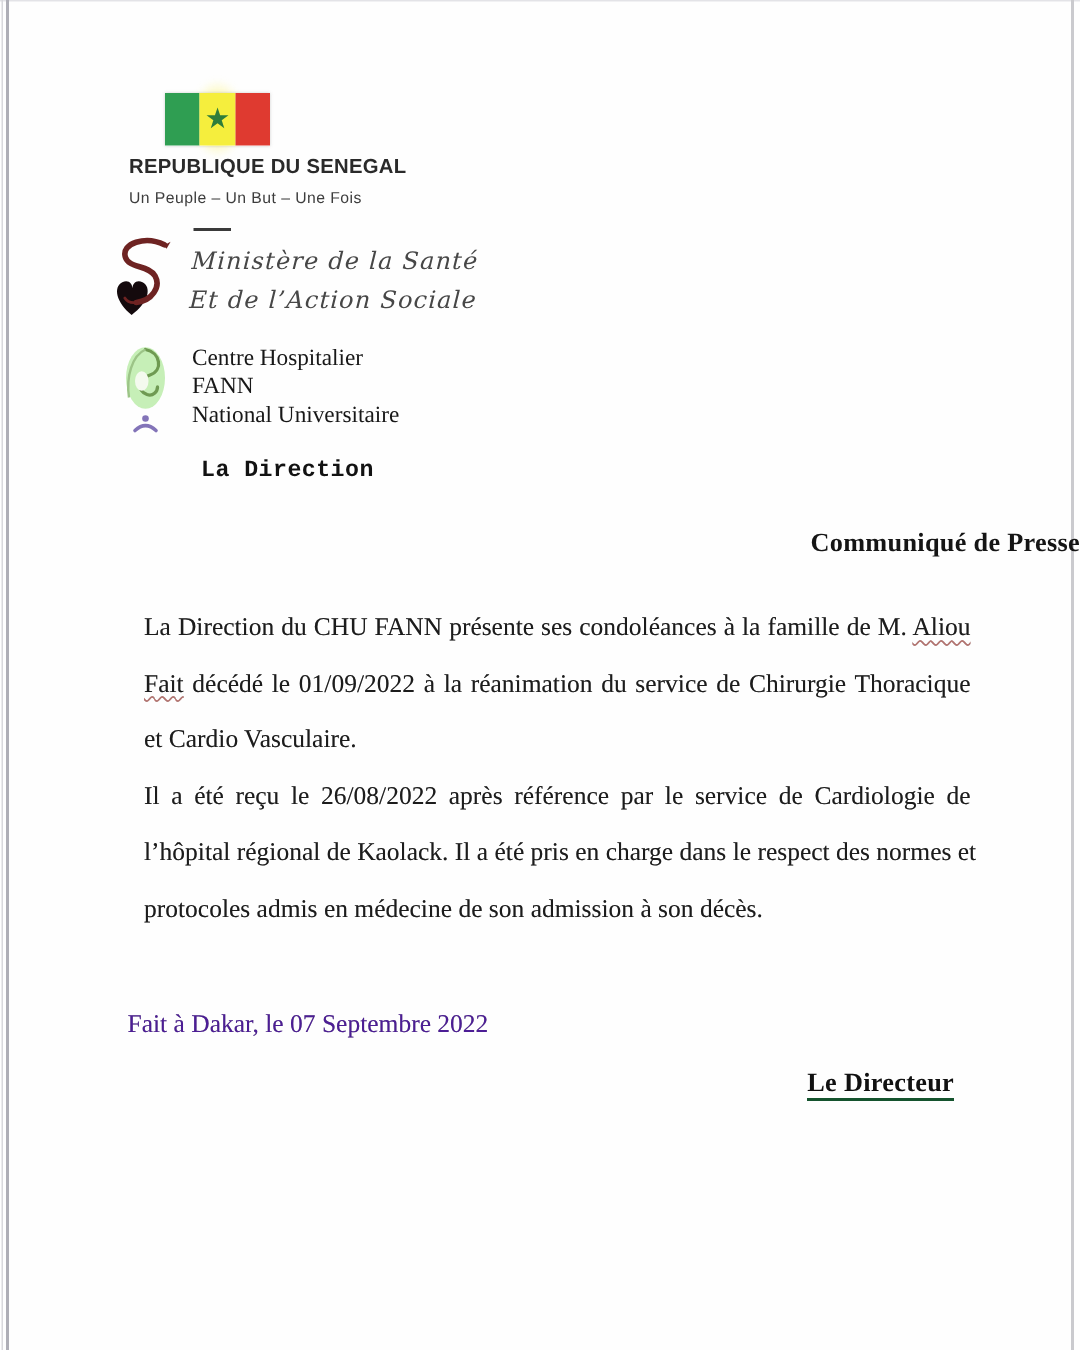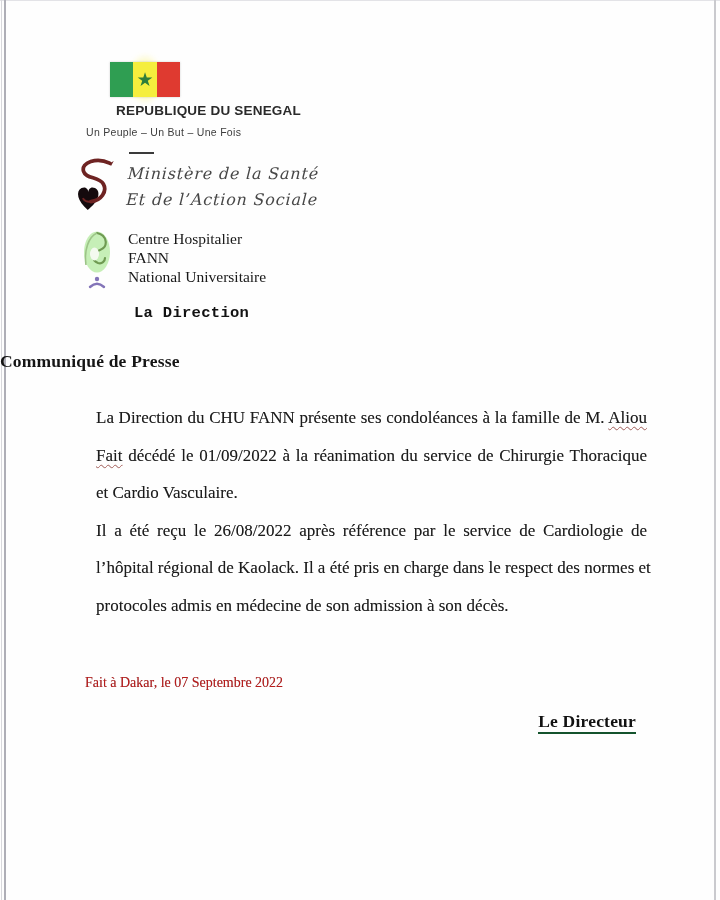--- a/index.html
+++ b/index.html
@@ -18,53 +18,53 @@
     background:radial-gradient(closest-side, rgba(250,240,70,.85), rgba(250,240,70,0));
     filter:blur(2px);}
   .flag{position:absolute;left:110px;top:62px;width:70px;height:35px;display:flex;
     box-shadow:0 0 2px rgba(120,120,120,.35);}
   .flag .band{flex:1;height:100%;}
   .flag .star{position:absolute;left:0;top:0;width:100%;height:100%;
     display:flex;align-items:center;justify-content:center;
     font-size:19px;line-height:1;font-family:"DejaVu Sans",sans-serif;}
   .republic{position:absolute;left:86px;top:103px;width:300px;
     font-family:"Liberation Sans",sans-serif;font-weight:bold;font-size:13.5px;
-    letter-spacing:.2px;color:#2a2a2a;margin-left:30px;}
+    letter-spacing:.2px;color:#2a2a2a;}
   .motto{position:absolute;left:86px;top:126px;width:300px;
     font-family:"Liberation Sans",sans-serif;font-size:10.5px;color:#3d3d3d;letter-spacing:.3px;}
   .separator-dash{position:absolute;left:129px;top:152px;width:25px;height:2px;background:#3a3a3a;}
 
   
   .ministry-logo{position:absolute;left:74px;top:158px;width:40px;height:54px;}
   .ministry-text{position:absolute;left:127px;top:161px;width:300px;
     font-family:"DejaVu Serif",serif;font-style:italic;font-size:16px;color:#474747;
     line-height:26px;letter-spacing:.8px;transform:skewX(-3deg);}
 
   
   .hospital-logo{position:absolute;left:82px;top:227px;width:30px;height:64px;}
   .hospital-text{position:absolute;left:128px;top:229px;width:300px;
     font-size:15.5px;line-height:19px;color:#181818;}
   .direction{position:absolute;left:134px;top:304px;font-size:15.5px;font-weight:bold;
     letter-spacing:.3px;color:#121212;font-family:Liberation Mono, monospace;}
 
   
-  .doc-title{position:absolute;left:0;top:351px;width:720px;text-align:left;
+  .doc-title{position:absolute;left:0;top:351px;width:720px;text-align:right;
     font-size:17.5px;font-weight:bold;color:#151515;letter-spacing:.2px;}
 
   
   .body-block{position:absolute;left:96px;top:399px;width:551px;font-size:17px;color:#1c1c1c;
     text-shadow:0 0 .4px rgba(20,20,20,.4);}
   .body-line{height:37.6px;line-height:37.6px;white-space:nowrap;
     text-align:justify;text-align-last:justify;}
   .body-line.last{text-align-last:left;}
   .wavy{text-decoration:underline;text-decoration-style:wavy;
     text-decoration-color:rgba(190,90,85,.65);text-decoration-thickness:1px;text-underline-offset:3px;}
 
   .date-line{position:absolute;left:85px;top:664px;width:551px;height:38px;line-height:38px;
-    font-size:14px;color:#b91c1c;text-shadow:0 0 .4px rgba(20,20,20,.4);}
+    font-size:17px;color:#4c1d95;text-shadow:0 0 .4px rgba(20,20,20,.4);}
   .signature-row{position:absolute;left:85px;top:702px;width:551px;height:38px;line-height:38px;
     text-align:right;font-size:17.5px;}
   .signature{font-weight:bold;color:#111;border-bottom:2px solid #14532d;padding-bottom:1px;
     letter-spacing:.2px;}
 </style>
 </head>
 <body>
 
 <div class="page">
 

